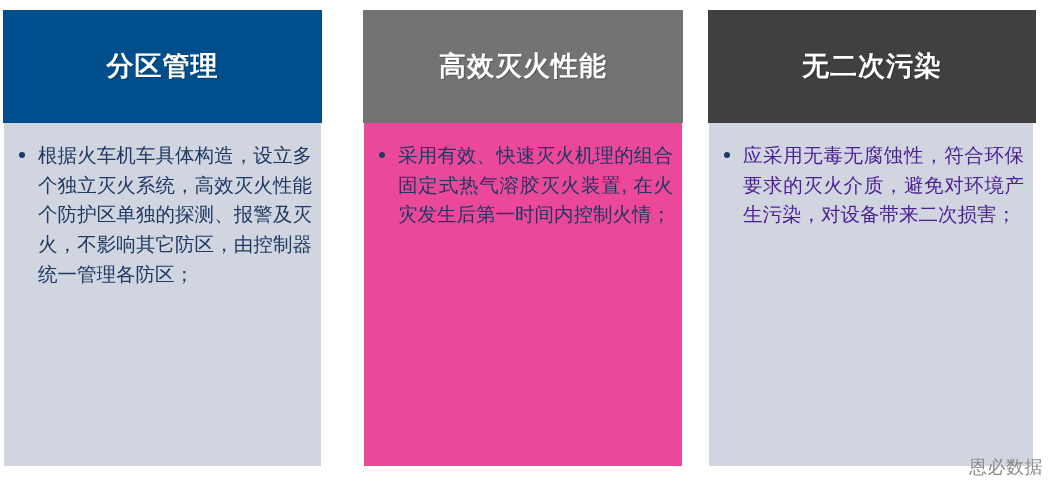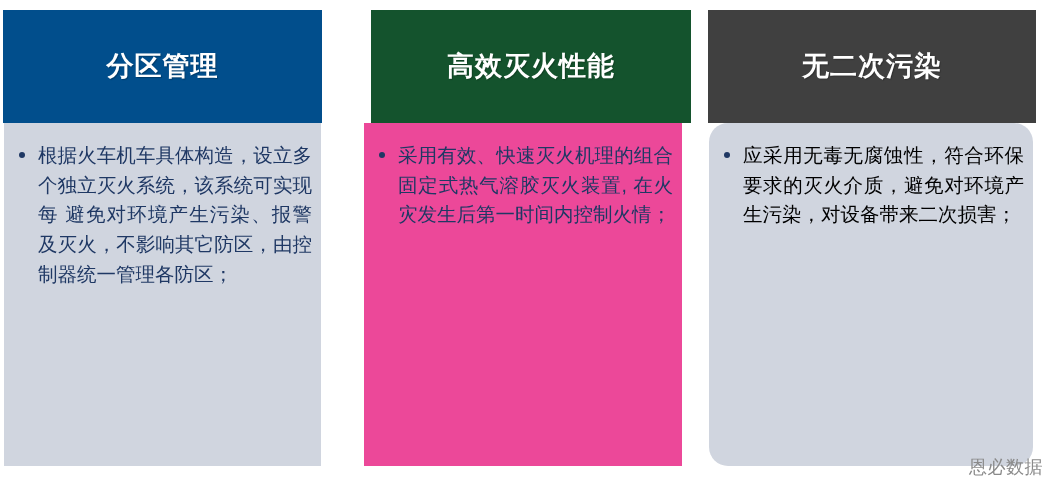--- a/index.html
+++ b/index.html
@@ -100,45 +100,45 @@
 <div class="slide">
 
   <div class="card" id="card-1">
     <div class="card-header" style="background: rgb(1, 78, 140);">
       <span class="card-title" style="color: rgb(255, 255, 255);">分区管理</span>
     </div>
     <div class="card-body" style="background: rgb(208, 213, 223); color: rgb(31, 56, 100);">
       <ul class="bullet-list">
         <li class="bullet-item">
           <span class="bullet-dot" style="background: rgb(31, 56, 100);"></span>
-          <span>根据火车机车具体构造，设立多个独立灭火系统，该系统可实现每 避免对环境产生污染、报警及灭火，不影响其它防区，由控制器统一管理各防区；</span>
+          <span>根据火车机车具体构造，设立多个独立灭火系统，高效灭火性能 个防护区单独的探测、报警及灭火，不影响其它防区，由控制器统一管理各防区；</span>
         </li>
       </ul>
     </div>
   </div>
 
   <div class="card" id="card-2">
-    <div class="card-header" style="background: #14532d; margin-left: 8px;">
+    <div class="card-header" style="background: #737373;">
       <span class="card-title" style="color: rgb(255, 255, 255);">高效灭火性能</span>
     </div>
     <div class="card-body" style="background: #ec4899; color: rgb(31, 56, 100);">
       <ul class="bullet-list">
         <li class="bullet-item">
           <span class="bullet-dot" style="background: rgb(31, 56, 100);"></span>
           <span>采用有效、快速灭火机理的组合固定式热气溶胶灭火装置, 在火灾发生后第一时间内控制火情；</span>
         </li>
       </ul>
     </div>
   </div>
 
   <div class="card" id="card-3">
     <div class="card-header" style="background: #404040;">
       <span class="card-title" style="color: rgb(255, 255, 255);">无二次污染</span>
     </div>
-    <div class="card-body" style="background: rgb(208, 213, 223); color: #000000; border-radius: 19px;">
+    <div class="card-body" style="background: rgb(208, 213, 223); color: #4c1d95;">
       <ul class="bullet-list">
         <li class="bullet-item">
           <span class="bullet-dot" style="background: rgb(31, 56, 100);"></span>
           <span>应采用无毒无腐蚀性，符合环保要求的灭火介质，避免对环境产生污染，对设备带来二次损害；</span>
         </li>
       </ul>
     </div>
   </div>
 
   <div class="watermark" style="color: rgb(138, 138, 138);">恩必数据</div>

